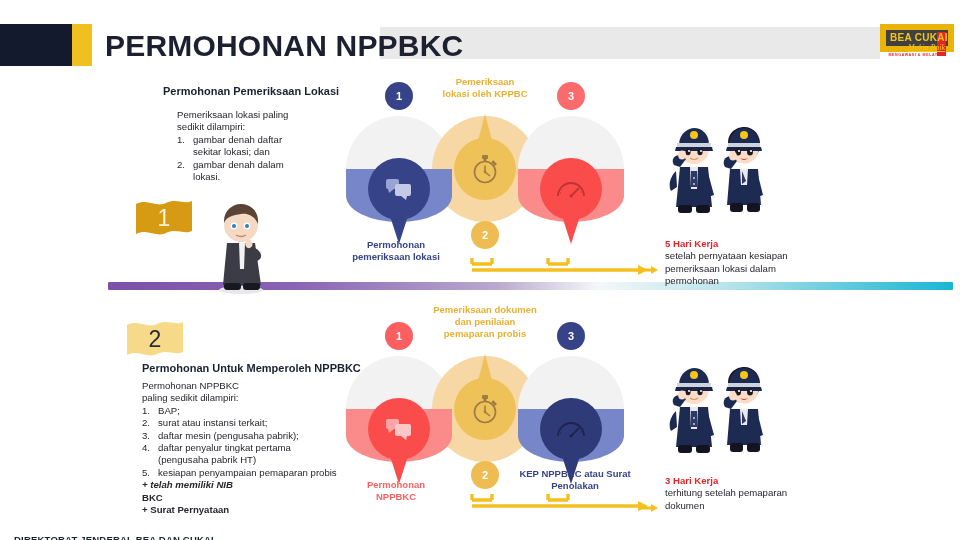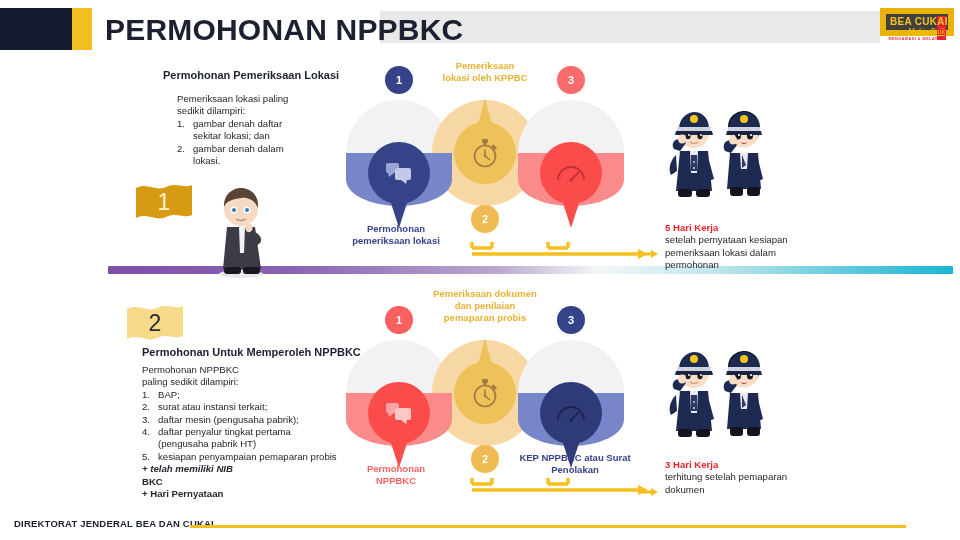--- a/index.html
+++ b/index.html
@@ -1,20 +1,20 @@
 <!DOCTYPE html>
 <html><head>
 <meta charset="utf-8">
 <style>
   html,body{margin:0;padding:0;}
   body{
     width:960px;height:540px;background:#ffffff;overflow:hidden;
     font-family:"Liberation Sans",sans-serif;color:#1b1b2a;position:relative;
   }
-  .slide{position:relative;width:960px;height:418px;}
+  .slide{position:relative;width:960px;height:418px;margin-top:16px;}
 
   
   .hdr-navy{position:absolute;left:0;top:8px;width:72px;height:42px;background:#141a2e;}
   .hdr-gold{position:absolute;left:72px;top:8px;width:20px;height:42px;background:#f0c020;}
   .hdr-graybar{position:absolute;left:380px;top:11px;width:500px;height:32px;background:#e9e9e9;}
   .hdr-title{
     position:absolute;left:105px;top:10px;height:40px;line-height:40px;
     font-size:30px;font-weight:bold;letter-spacing:.2px;color:#1c2030;white-space:nowrap;
   }
   
@@ -249,21 +249,21 @@
     <div class="ln">Permohonan NPPBKC</div>
     <div class="ln">paling sedikit dilampiri:</div>
     <div class="ln"><span class="num">1.</span><span>BAP;</span></div>
     <div class="ln"><span class="num">2.</span><span>surat atau instansi terkait;</span></div>
     <div class="ln"><span class="num">3.</span><span>daftar mesin (pengusaha pabrik);</span></div>
     <div class="ln"><span class="num">4.</span><span>daftar penyalur tingkat pertama</span></div>
     <div class="ln ind">(pengusaha pabrik HT)</div>
     <div class="ln"><span class="num">5.</span><span>kesiapan penyampaian pemaparan probis</span></div>
     <div class="ln bolditalic">+ telah memiliki  NIB</div>
     <div class="ln" style="font-weight:bold;">BKC</div>
-    <div class="ln" style="font-weight:bold;">+ Hari Pernyataan</div>
+    <div class="ln" style="font-weight:bold;">+ Surat Pernyataan</div>
   </div>
 
   <div class="proc" style="left:340px;top:300px;">
     <div class="bigcircle" style="left:6px;top:40px;background:#f2f2f2;"></div>
     <div class="bigcircle" style="left:92px;top:40px;background:#f7d8a4;"></div>
     <div class="bigcircle" style="left:178px;top:40px;background:#f2f2f2;"></div>
     <div class="halfdisc" style="left:6px;top:93px;background:#fb8b8b;"></div>
     <div class="halfdisc" style="left:178px;top:93px;background:#7786c8;"></div>
 
     <div class="pintail" style="left:50px;top:140px;border-top:28px solid #fb4c4c;"></div>

